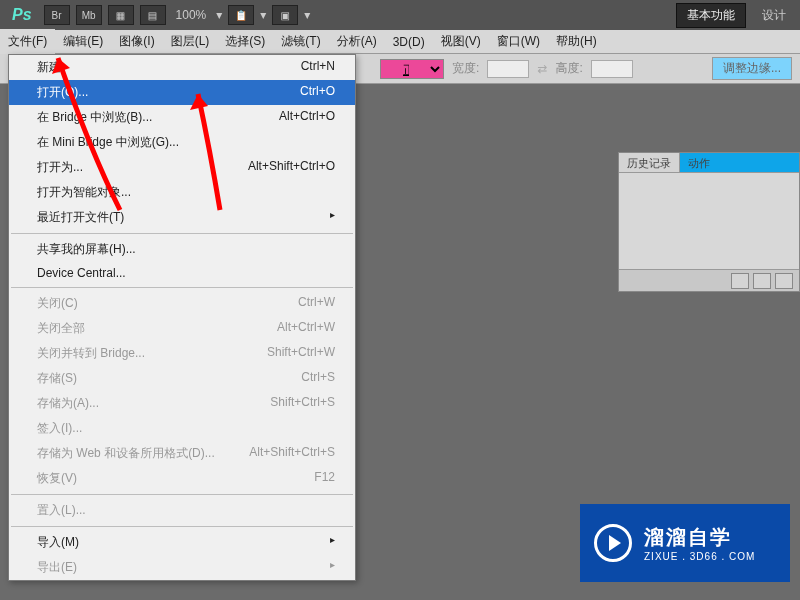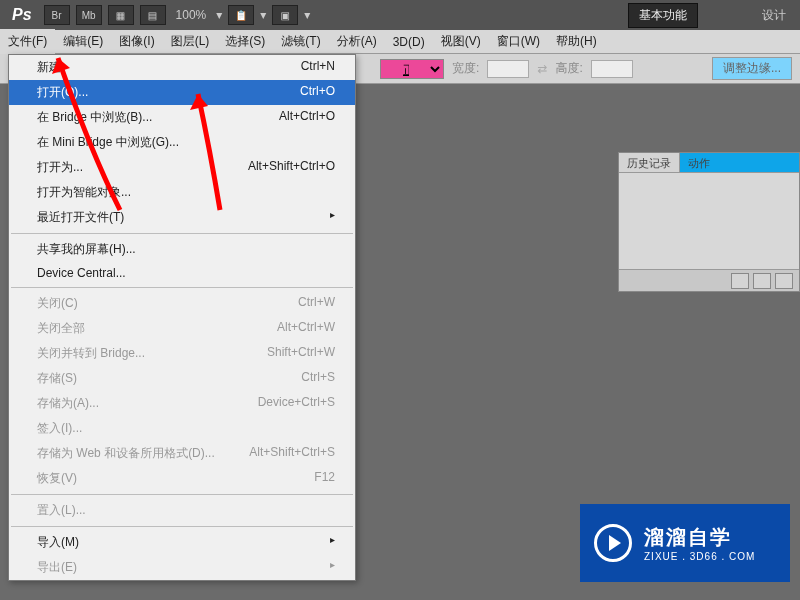--- a/index.html
+++ b/index.html
@@ -1,24 +1,24 @@
 <!DOCTYPE html>
 <html><head>
 <meta charset="utf-8">
 <style>
 * { margin: 0; padding: 0; box-sizing: border-box; font-family: "Microsoft YaHei", sans-serif; font-size: 12px; }
 body { background: #6b6b6b; width: 800px; height: 600px; overflow: hidden; position: relative; }
 
 .toolbar-top { background: #535353; height: 30px; display: flex; align-items: center; padding: 0 6px; gap: 6px; }
-.ps-logo { color: #ffffff; font-weight: bold; font-size: 16px; font-style: italic; padding: 0 6px; }
+.ps-logo { color: #5eead4; font-weight: bold; font-size: 16px; font-style: italic; padding: 0 6px; }
 .tool-btn { background: #3a3a3a; color: #ccc; border: 1px solid #222; width: 26px; height: 20px; display: flex; align-items: center; justify-content: center; font-size: 10px; }
 .zoom-label { color: #ccc; margin: 0 4px; }
 .top-right { margin-left: auto; display: flex; gap: 8px; align-items: center; }
 .workspace-btn { background: #2a2a2a; color: #eee; padding: 3px 10px; border: 1px solid #111; }
-.workspace-link { color: #ccc; padding: 3px 8px; margin-left: 48px; }
+.workspace-link { color: #ccc; padding: 3px 8px; }
 
 .menubar { background: #d8d8d8; height: 24px; display: flex; align-items: center; border-bottom: 1px solid #999; position: relative; z-index: 10; }
 .menu-item { padding: 4px 8px; color: #222; cursor: default; }
 .menu-item.active { background: #d8d8d8; }
 
 .options-bar { background: #d4d4d4; height: 30px; display: flex; align-items: center; padding: 0 8px; gap: 8px; border-bottom: 1px solid #999; }
 .opt-icon { width: 24px; height: 22px; background: #c8c8c8; border: 1px solid #888; display: flex; align-items: center; justify-content: center; font-size: 10px; }
 .select-box { background: #ec4899; border: 1px solid #888; padding: 2px 18px; width: 64px; height: 20px; text-decoration: underline; }
 .field-label { color: #888; }
 .field-input { background: #ededed; border: 1px solid #aaa; width: 42px; height: 18px; }
@@ -155,21 +155,21 @@
     <div class="dd-item disabled">
       <span>关闭并转到 Bridge...</span>
       <span class="shortcut">Shift+Ctrl+W</span>
     </div>
     <div class="dd-item disabled">
       <span>存储(S)</span>
       <span class="shortcut">Ctrl+S</span>
     </div>
     <div class="dd-item disabled">
       <span>存储为(A)...</span>
-      <span class="shortcut">Device+Ctrl+S</span>
+      <span class="shortcut">Shift+Ctrl+S</span>
     </div>
     <div class="dd-item disabled">
       <span>签入(I)...</span>
       <span class="shortcut"></span>
     </div>
     <div class="dd-item disabled">
       <span>存储为 Web 和设备所用格式(D)...</span>
       <span class="shortcut">Alt+Shift+Ctrl+S</span>
     </div>
     <div class="dd-item disabled">

